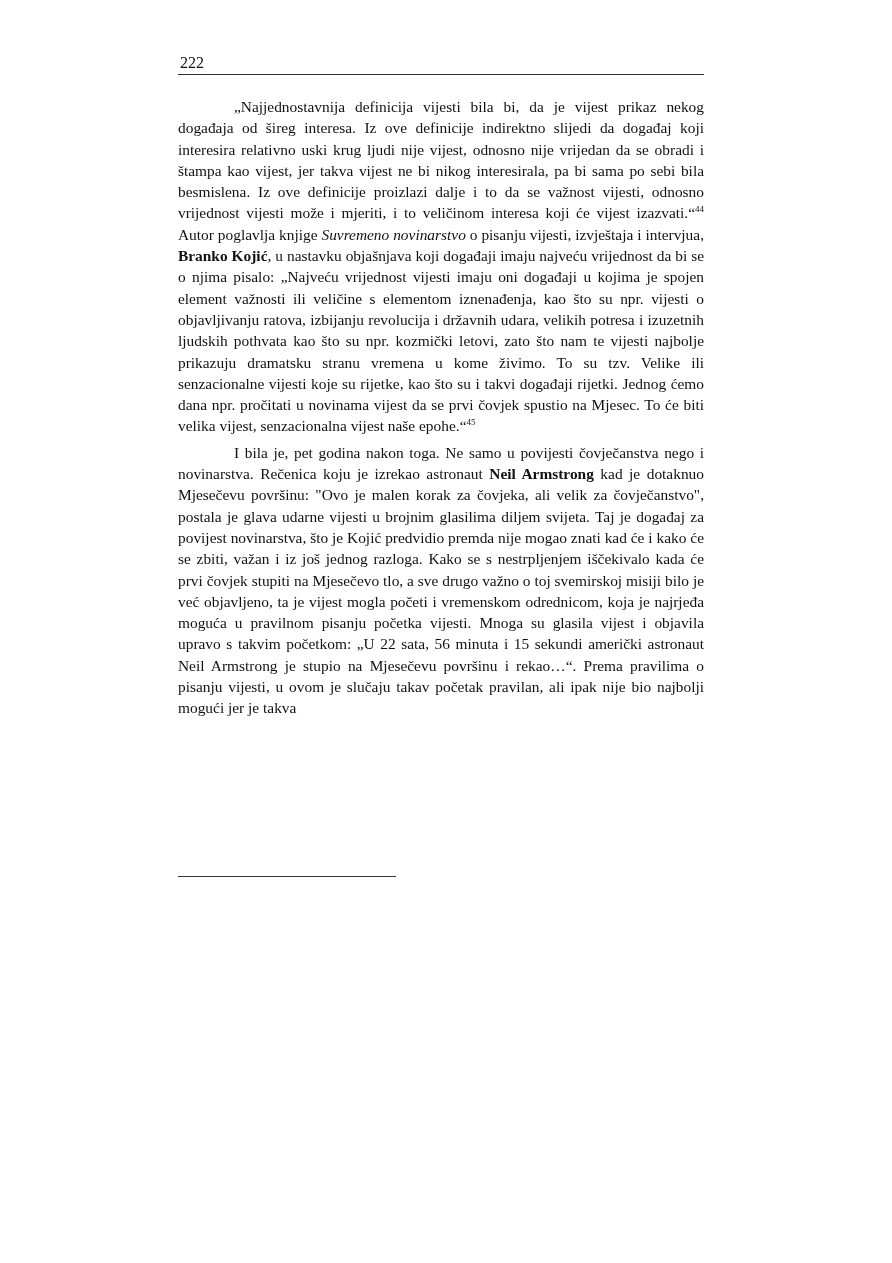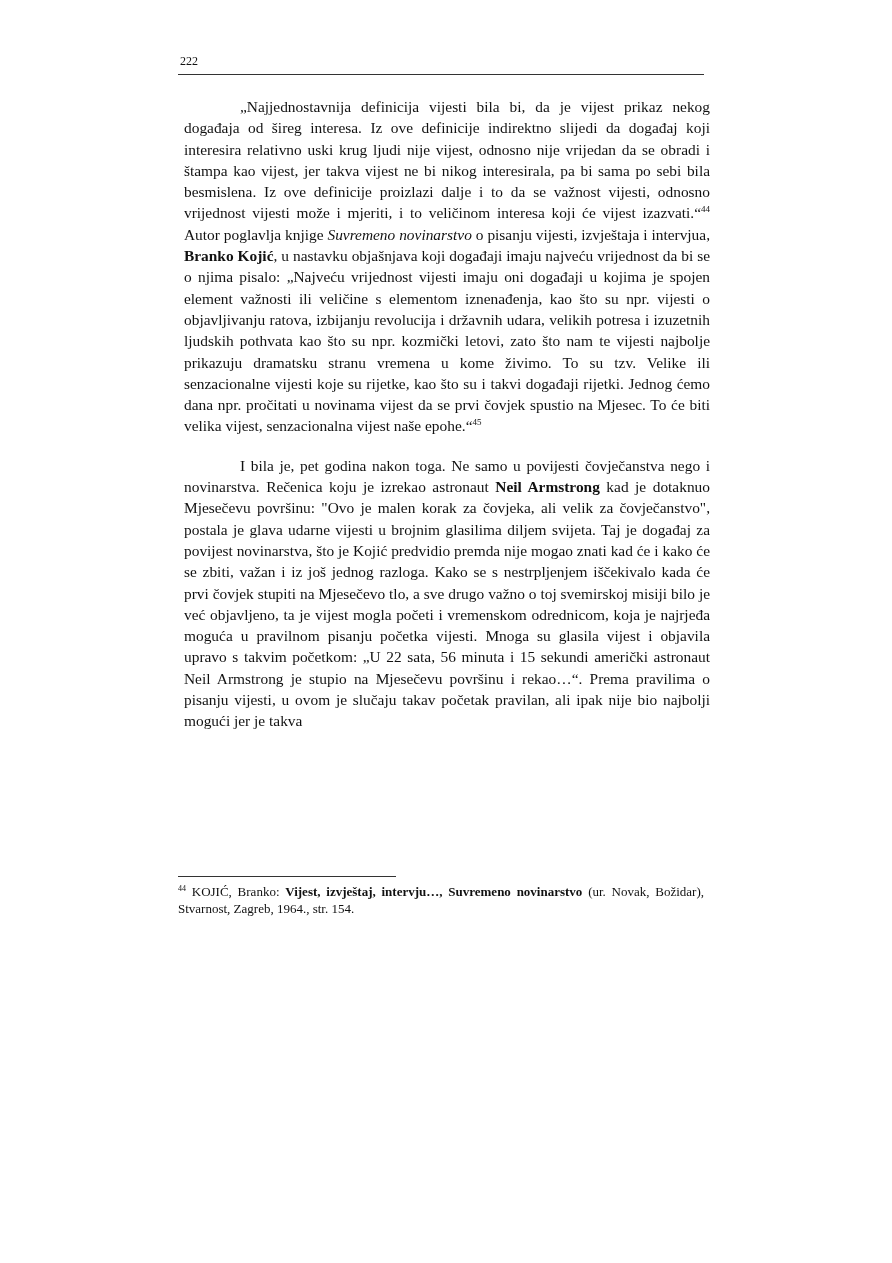--- a/index.html
+++ b/index.html
@@ -1,25 +1,25 @@
 <!DOCTYPE html>
 <html><head>
 <meta charset="utf-8">
 <style>
   html, body { margin:0; padding:0; background:#ffffff; }
   body { width:892px; height:1263px; position:relative; overflow:hidden;
          font-family:"Liberation Serif", "DejaVu Serif", serif; color:#111; }
   .header { position:absolute; left:178px; top:52px; width:526px; height:22px;
             border-bottom:1px solid #333; }
-  .page-num { position:absolute; left:2px; top:2px; font-size:12px; }
+  .page-num { position:absolute; left:2px; top:2px; font-size:16px; }
   .running-title { position:absolute; left:56px; top:3px; font-size:14.2px; letter-spacing:0.1px; }
-  .body-text { position:absolute; left:184px; top:96px; width:526px;
+  .body-text { position:absolute; left:178px; top:96px; width:526px;
                font-size:15.4px; line-height:21.3px; text-align:justify; }
   .body-text p { margin:0; text-indent:56px; }
-  .body-text p + p { margin-top:18px; }
+  .body-text p + p { margin-top:5px; }
   sup { font-size:9px; line-height:0; vertical-align:6px; }
   .fn-rule { position:absolute; left:178px; top:876px; width:218px; border-top:1px solid #333; }
   .footnotes { position:absolute; left:178px; top:884px; width:526px;
                font-size:13px; line-height:16.5px; text-align:justify; }
   .footnotes p { margin:0; }
   .footnotes sup { font-size:8px; vertical-align:5px; }
   b { font-weight:bold; }
   i { font-style:italic; }
 </style>
 </head>
@@ -30,14 +30,13 @@
 </div>
 
 <div class="body-text">
   <p><span>„Najjednostavnija definicija vijesti bila bi, da je vijest prikaz nekog događaja od šireg interesa. Iz ove definicije indirektno slijedi da događaj koji interesira relativno uski krug ljudi nije vijest, odnosno nije vrijedan da se obradi i štampa kao vijest, jer takva vijest ne bi nikog interesirala, pa bi sama po sebi bila besmislena. Iz ove definicije proizlazi dalje i to da se važnost vijesti, odnosno vrijednost vijesti može i mjeriti, i to veličinom interesa koji će vijest izazvati.“</span><sup>44</sup><span> Autor poglavlja knjige </span><i>Suvremeno novinarstvo</i><span> o pisanju vijesti, izvještaja i intervjua, </span><b>Branko Kojić</b><span>, u nastavku objašnjava koji događaji imaju najveću vrijednost da bi se o njima pisalo: „Najveću vrijednost vijesti imaju oni događaji u kojima je spojen element važnosti ili veličine s elementom iznenađenja, kao što su npr. vijesti o objavljivanju ratova, izbijanju revolucija i državnih udara, velikih potresa i izuzetnih ljudskih pothvata kao što su npr. kozmički letovi, zato što nam te vijesti najbolje prikazuju dramatsku stranu vremena u kome živimo. To su tzv. Velike ili senzacionalne vijesti koje su rijetke, kao što su i takvi događaji rijetki. Jednog ćemo dana npr. pročitati u novinama vijest da se prvi čovjek spustio na Mjesec. To će biti velika vijest, senzacionalna vijest naše epohe.“</span><sup>45</sup></p>
   <p><span>I bila je, pet godina nakon toga. Ne samo u povijesti čovječanstva nego i novinarstva. Rečenica koju je izrekao astronaut </span><b>Neil Armstrong</b><span> kad je dotaknuo Mjesečevu površinu: "Ovo je malen korak za čovjeka, ali velik za čovječanstvo", postala je glava udarne vijesti u brojnim glasilima diljem svijeta. Taj je događaj za povijest novinarstva, što je Kojić predvidio premda nije mogao znati kad će i kako će se zbiti, važan i iz još jednog razloga. Kako se s nestrpljenjem iščekivalo kada će prvi čovjek stupiti na Mjesečevo tlo, a sve drugo važno o toj svemirskoj misiji bilo je već objavljeno, ta je vijest mogla početi i vremenskom odrednicom, koja je najrjeđa moguća u pravilnom pisanju početka vijesti. Mnoga su glasila vijest i objavila upravo s takvim početkom: „U 22 sata, 56 minuta i 15 sekundi američki astronaut Neil Armstrong je stupio na Mjesečevu površinu i rekao…“. Prema pravilima o pisanju vijesti, u ovom je slučaju takav početak pravilan, ali ipak nije bio najbolji mogući jer je takva</span></p>
 </div>
 
 <div class="fn-rule"></div>
 
 <div class="footnotes">
-  <p><sup>44</sup><span> KOJIĆ, Branko: </span><b>Vijest, izvještaj, intervju…, Suvremeno novinarstvo</b><span> (ur. Novak, Božidar), Stvarnost, Zagreb, 1964., str. 154.</span></p>
 </div>
 
 </body></html>

